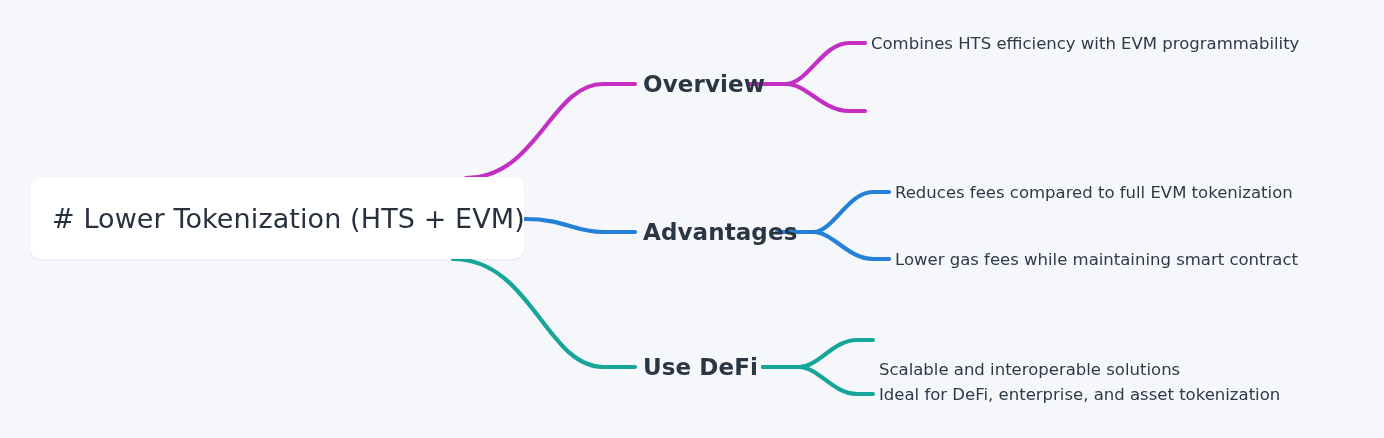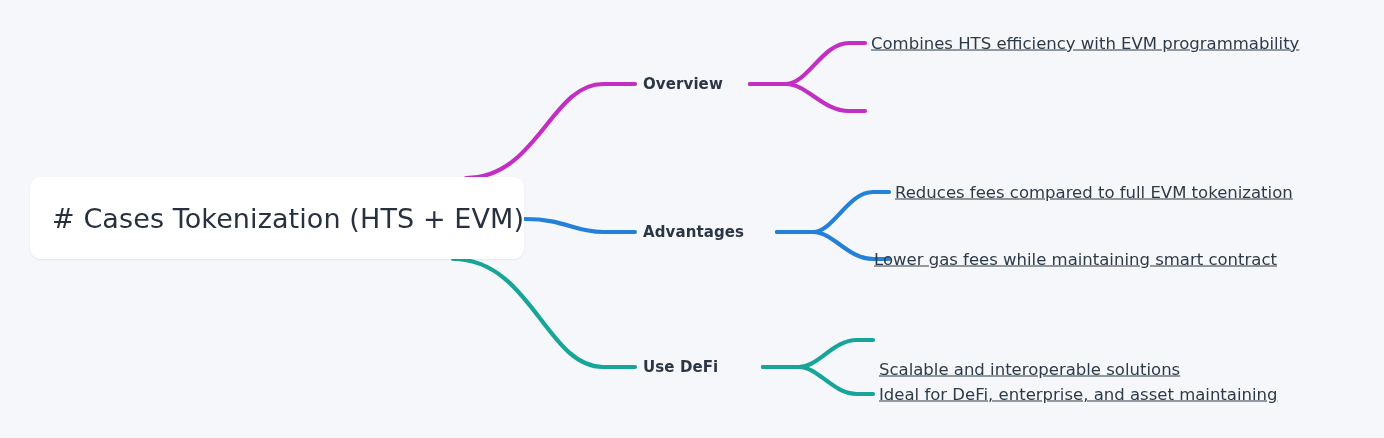--- a/index.html
+++ b/index.html
@@ -51,82 +51,81 @@
     white-space: nowrap;
   }
   
   .branch-node {
     display: flex;
     align-items: center;
     height: 26px;
     transform: translateY(-50%);
   }
   .branch-label {
-    font-size: 15px;
+    font-size: 23px;
     font-weight: 700;
     color: #2b3644;
     white-space: nowrap;
     letter-spacing: 0.1px;
   }
   
   .leaf-node {
     font-size: 16.5px;
     font-weight: 400;
     color: #2d3a47;
     line-height: 27px;
     transform: translateY(-50%);
   }
   .leaf-node .line {
     white-space: nowrap;
-    text-decoration: underline;
   }
 </style>
 </head>
 <body style="background: rgb(245, 247, 250);">
 
 <div id="mindmap">
 
   <svg id="edges" viewBox="0 0 1384 438" width="1384" height="438" xmlns="http://www.w3.org/2000/svg">
       <path d="M 466 178 C 537.24 178 550.94 84 603 84 L 635 84" fill="none" stroke="#c32fc3" stroke-width="4.2" stroke-linecap="round"></path>
       <path d="M 750 84 L 786 84 C 807.42 84 822.54 43 849 43 L 865 43" fill="none" stroke="#c32fc3" stroke-width="4.2" stroke-linecap="round"></path>
       <path d="M 750 84 L 786 84 C 807.42 84 822.54 111 849 111 L 865 111" fill="none" stroke="#c32fc3" stroke-width="4.2" stroke-linecap="round"></path>
       <path d="M 525 219 C 565.56 219 573.36 232 603 232 L 635 232" fill="none" stroke="#2481d7" stroke-width="4.2" stroke-linecap="round"></path>
       <path d="M 777 232 L 813 232 C 833.4 232 847.8 192 873 192 L 889 192" fill="none" stroke="#2481d7" stroke-width="4.2" stroke-linecap="round"></path>
       <path d="M 777 232 L 813 232 C 833.4 232 847.8 259 873 259 L 889 259" fill="none" stroke="#2481d7" stroke-width="4.2" stroke-linecap="round"></path>
       <path d="M 453 259 C 531 259 546 367 603 367 L 635 367" fill="none" stroke="#16a598" stroke-width="4.2" stroke-linecap="round"></path>
       <path d="M 763 367 L 799 367 C 818.72 367 832.64 340 857 340 L 873 340" fill="none" stroke="#16a598" stroke-width="4.2" stroke-linecap="round"></path>
       <path d="M 763 367 L 799 367 C 818.72 367 832.64 394 857 394 L 873 394" fill="none" stroke="#16a598" stroke-width="4.2" stroke-linecap="round"></path>
     </svg>
 
   <div class="node root-node">
-    <div class="root-label"># Cases Tokenization (HTS + EVM)</div>
+    <div class="root-label"># Lower Tokenization (HTS + EVM)</div>
   </div>
 
   <div id="nodes-layer">
       <div class="node branch-node" style="left: 643px; top: 84px;">
         <span class="branch-label">Overview</span>
       </div>
       <div class="node leaf-node" style="left: 871px; top: 43px;">
         <div class="line">Combines HTS efficiency with EVM programmability</div>
       </div>
       <div class="node leaf-node" style="left: 871px; top: 111px;">
       </div>
       <div class="node branch-node" style="left: 643px; top: 232px; justify-content: flex-end;">
         <span class="branch-label">Advantages</span>
       </div>
       <div class="node leaf-node" style="left: 895px; top: 192px;">
         <div class="line">Reduces fees compared to full EVM tokenization</div>
       </div>
-      <div class="node leaf-node" style="left: 874px; top: 259px;">
+      <div class="node leaf-node" style="left: 895px; top: 259px;">
         <div class="line">Lower gas fees while maintaining smart contract</div>
       </div>
       <div class="node branch-node" style="left: 643px; top: 367px;">
         <span class="branch-label">Use DeFi</span>
       </div>
       <div class="node leaf-node" style="left: 879px; top: 340px; margin-top: 29px;">
         <div class="line">Scalable and interoperable solutions</div>
       </div>
       <div class="node leaf-node" style="left: 879px; top: 394px;">
-        <div class="line">Ideal for DeFi, enterprise, and asset maintaining</div>
+        <div class="line">Ideal for DeFi, enterprise, and asset tokenization</div>
       </div>
     </div>
 
 </div>
 
 </body></html>

